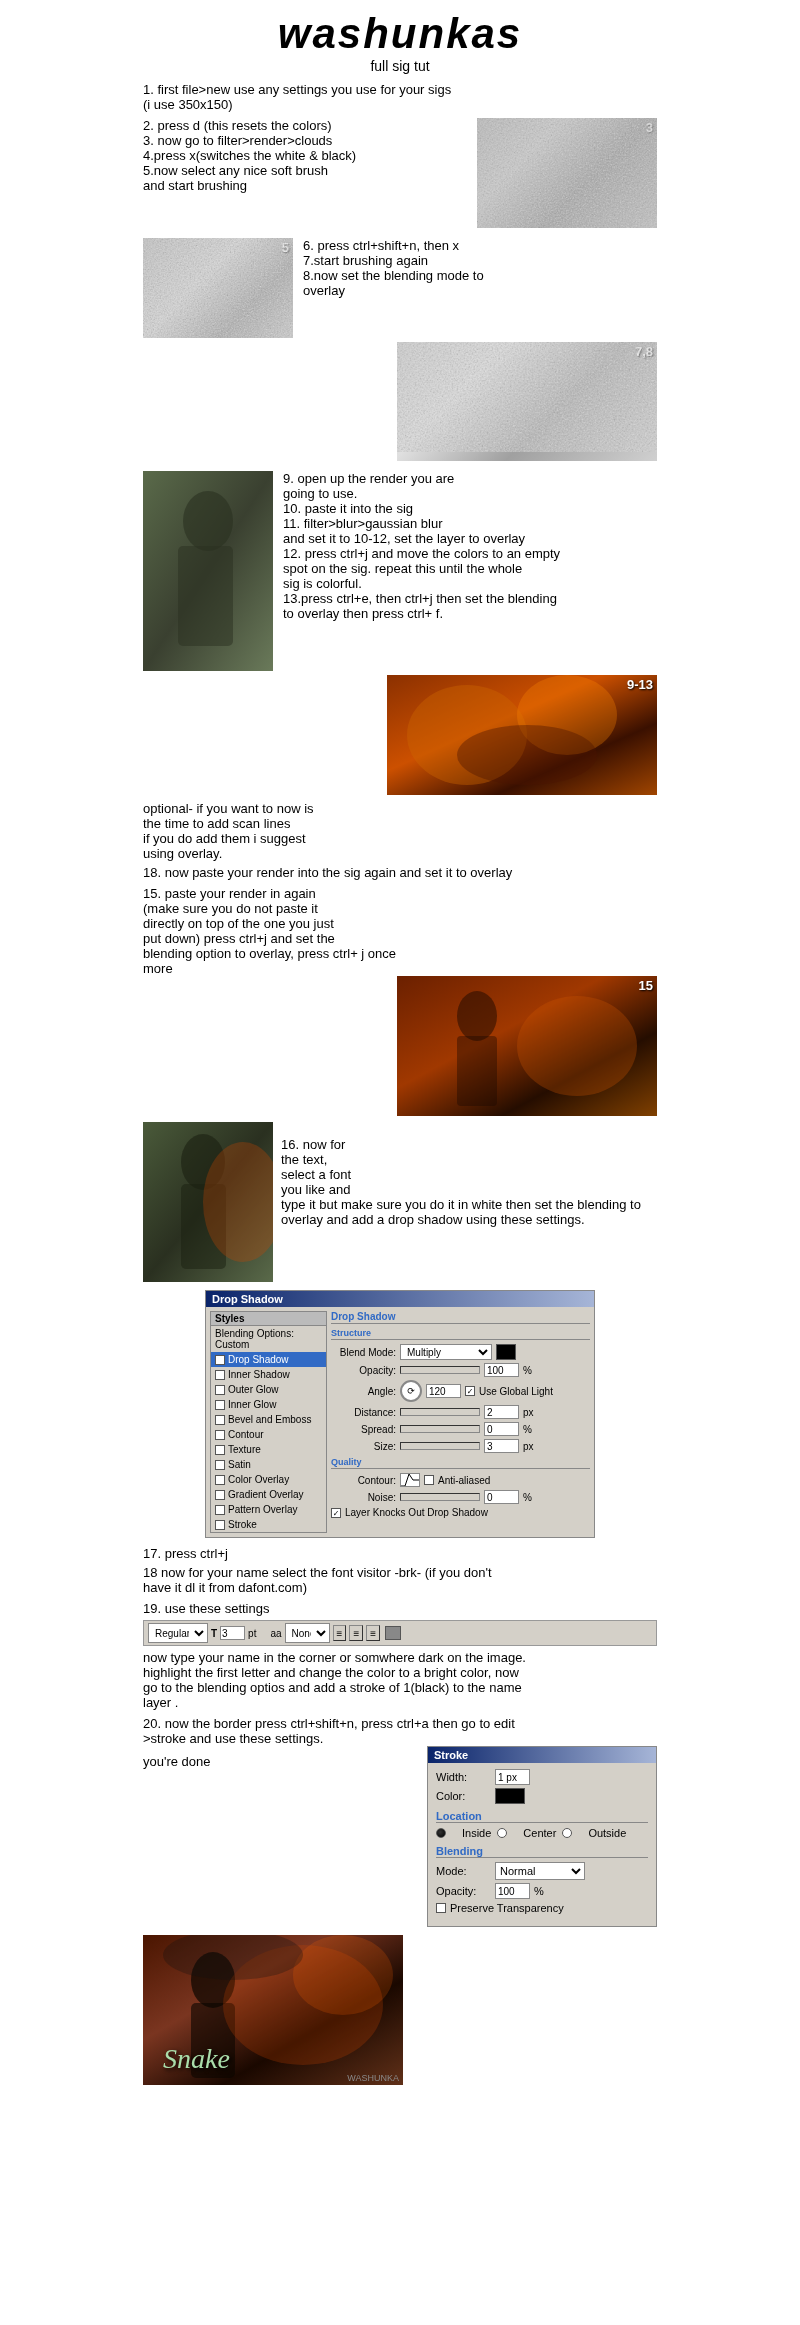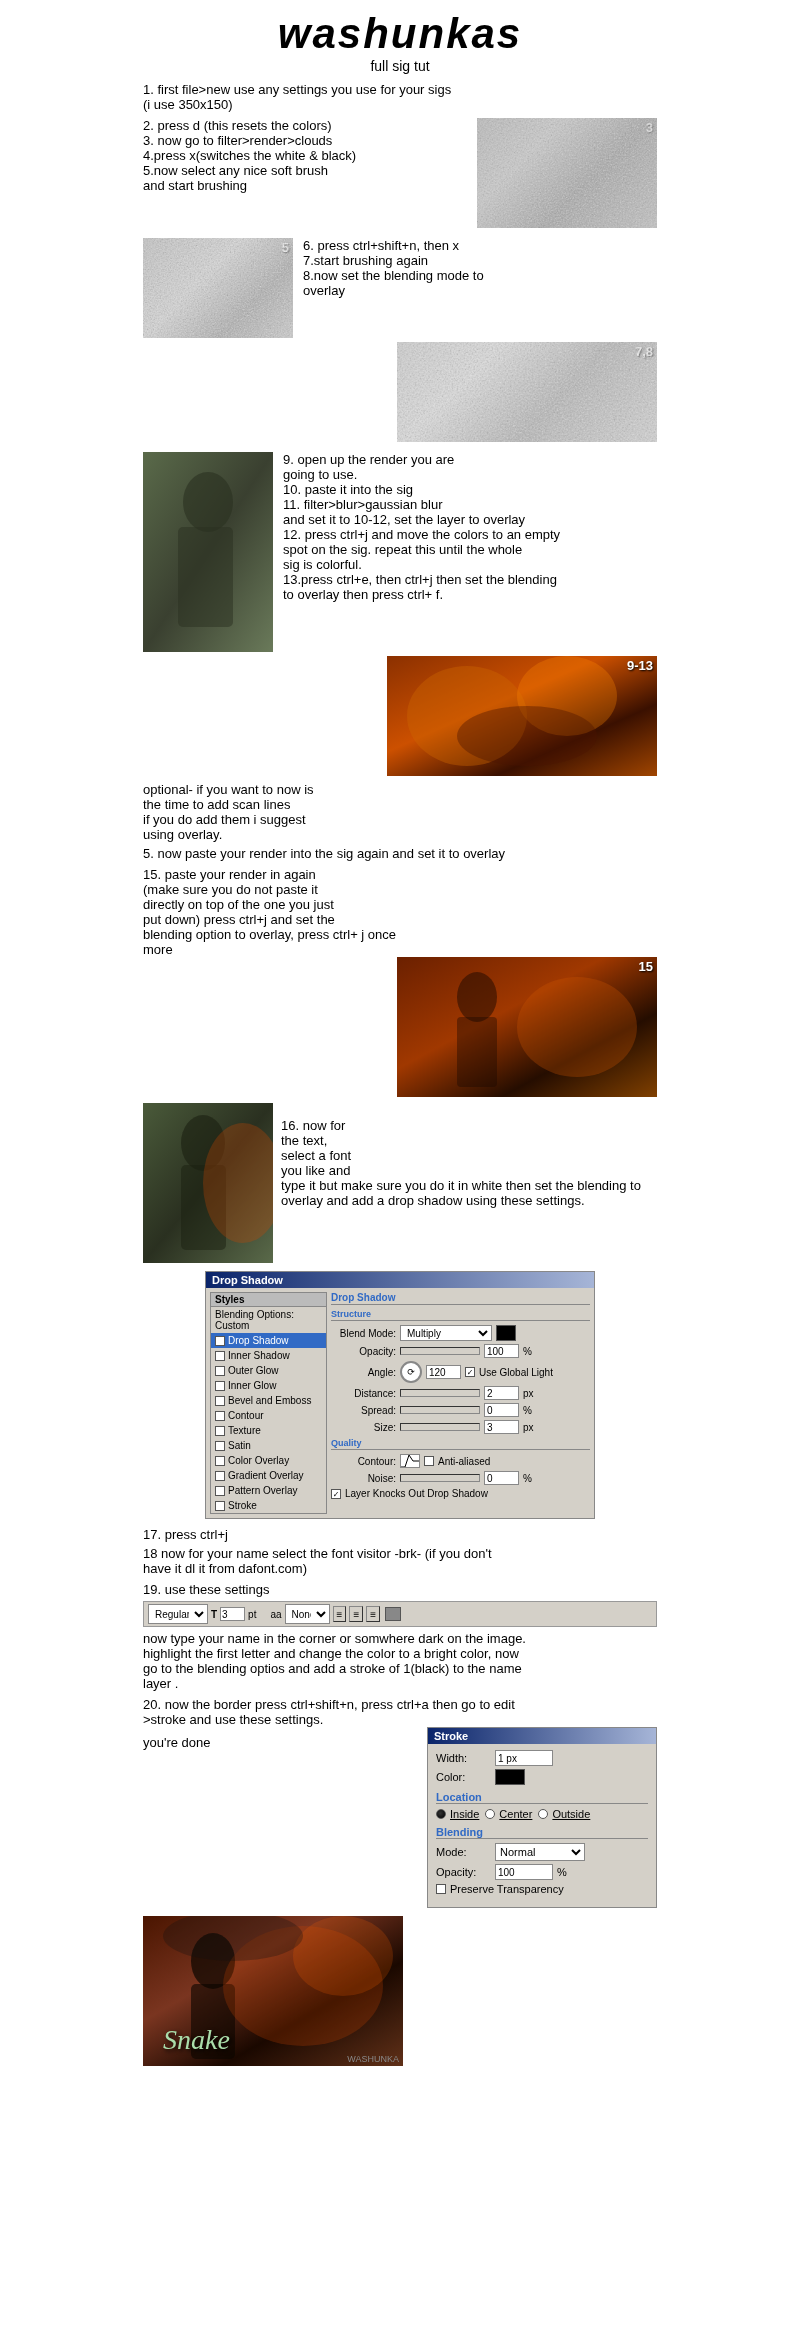--- a/index.html
+++ b/index.html
@@ -58,21 +58,21 @@
       height: 110px;
       background: linear-gradient(135deg, #aaa 0%, #ccc 30%, #888 60%, #bbb 100%);
     }
     .clouds-img-2 {
       width: 180px;
       height: 110px;
       background: linear-gradient(135deg, #bbb 0%, #ddd 40%, #999 70%, #ccc 100%);
     }
     .clouds-overlay {
       width: 260px;
-      height: 100px;
+      height: 119px;
       background: linear-gradient(135deg, #c8c8c8 0%, #e0e0e0 30%, #a0a0a0 60%, #d0d0d0 100%);
     }
     .fire-img {
       width: 270px;
       height: 120px;
       background: linear-gradient(135deg, #8B3A00 0%, #c05000 30%, #3a1800 60%, #a04000 100%);
     }
     .fire-img-2 {
       width: 270px;
       height: 120px;
@@ -286,41 +286,40 @@
       margin-bottom: 3px;
       gap: 4px;
       font-size: 11px;
     }
     .stroke-label {
       width: 55px;
     }
     .stroke-input {
       background: white;
       border: 1px solid #888;
-      width: 58px;
+      width: 35px;
       height: 16px;
       font-size: 10px;
       padding: 0 2px;
     }
     .stroke-color {
       width: 30px;
       height: 16px;
       background: #000;
       border: 1px solid #555;
     }
     .radio-group {
       display: flex;
       gap: 6px;
       font-size: 11px;
     }
     .radio-item {
       display: flex;
       align-items: center;
-      gap: 4px;
-      text-decoration: underline;
+      gap: 16px;
     }
     .radio-circle {
       width: 10px;
       height: 10px;
       border-radius: 50%;
       border: 1px solid #555;
       background: white;
       display: inline-block;
     }
     .radio-circle.selected {
@@ -485,21 +484,21 @@
   </div>
 
   <div class="step-block clearfix">
     <div class="float-left" style="max-width:260px;">
       <div style="white-space:pre-line;">optional- if you want to now is
 the time to add scan lines
 if you do add them i suggest
 using overlay.</div>
     </div>
     <div style="clear:both;">
-      <div>5. now paste your render into the sig again and set  it to overlay</div>
+      <div>18. now paste your render into the sig again and set  it to overlay</div>
     </div>
   </div>
 
   <div class="step-block clearfix">
     <div style="float:left;max-width:260px;">
       <div style="white-space:pre-line;">15. paste your render in again
 (make sure you do not paste it
 directly on top of the one you just
 put down) press ctrl+j and set the
 blending option to overlay, press ctrl+ j once more</div>

